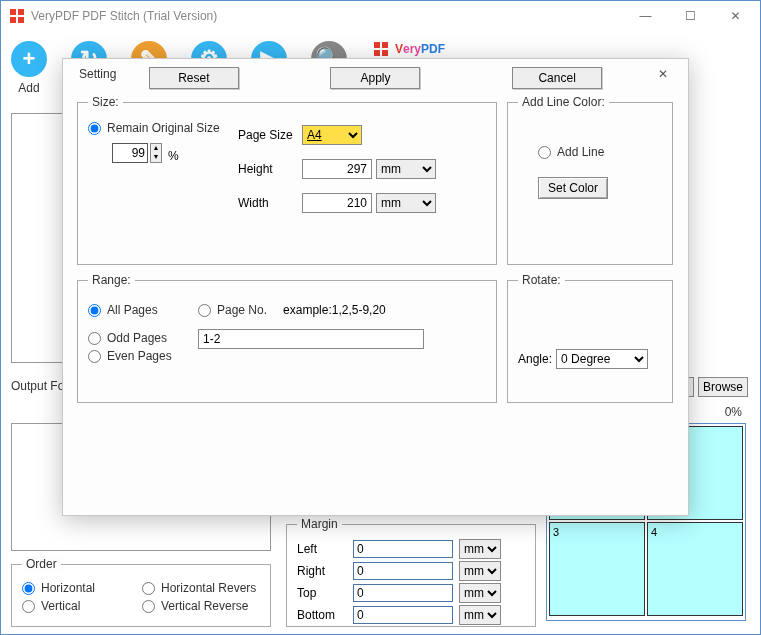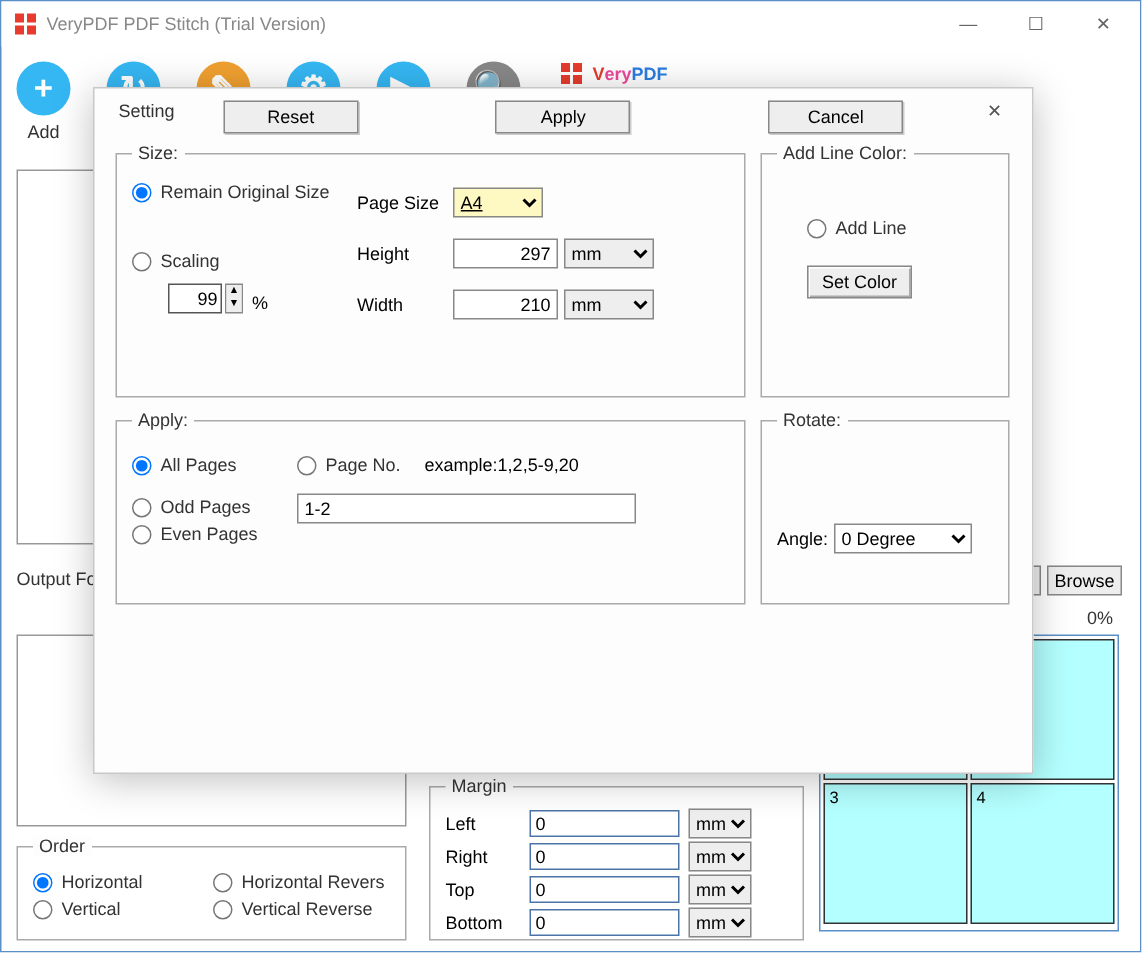--- a/index.html
+++ b/index.html
@@ -61,21 +61,21 @@
 
 .fs-size { position: absolute; top: 6px; left: 14px; width: 420px; height: 170px; }
 .fs-range { position: absolute; top: 184px; left: 14px; width: 420px; height: 130px; }
 .fs-color { position: absolute; top: 6px; left: 444px; width: 166px; height: 170px; }
 .fs-rotate { position: absolute; top: 184px; left: 444px; width: 166px; height: 130px; }
 
 .size-row { display: flex; align-items: center; gap: 4px; margin: 6px 0; }
 .sz-lbl { width: 60px; }
 .sz-input { width: 70px; height: 20px; border: 1px solid #888; text-align: right; padding: 0 4px; }
 .sz-sel { width: 60px; height: 20px; border: 1px solid #888; background: #eee; }
-.sz-sel-s { width: 60px; height: 20px; border: 1px solid #888; background: #fef9c3; text-decoration: underline;}
+.sz-sel-s { width: 60px; height: 20px; border: 1px solid #888; background: #fde047; text-decoration: underline;}
 
 .scale-inp { width: 36px; height: 20px; border: 1px solid #555; text-align: right; padding-right: 2px; }
 .spin { display:inline-flex; flex-direction:column; border:1px solid #888; height:20px; width:12px; vertical-align:top;}
 .spin div{flex:1; font-size:7px; line-height:8px; text-align:center; background:#eee;}
 
 .pn-input { width: 226px; height: 20px; border: 1px solid #888; padding: 0 4px; }
 
 .btn { width: 90px; height: 22px; border: 1px solid #888; background: #eee; display: inline-flex; align-items: center; justify-content: center; box-shadow: 1px 1px 0 #ccc;}
 .btn-row-dlg { position: absolute; bottom: 12px; left: 0; width: 100%; display: flex; justify-content: space-around; padding: 0 40px; }
 
@@ -222,24 +222,20 @@
   <div class="dlg-body">
 
     <fieldset class="fs-size">
       <legend>Size:</legend>
       <div style="display:flex;">
         <div style="width:150px;">
           <div class="radio-row" style="margin-top:6px;">
               <input type="radio" name="sz" checked="" style="">
               <label>Remain Original Size</label>
             </div>
-          <div class="radio-row" style="margin-top:32px;">
-              <input type="radio" name="sz" style="">
-              <label>Scaling</label>
-            </div>
           <div style="margin:8px 0 0 24px; display:flex; align-items:flex-end; gap:2px;">
             <input class="scale-inp" value="99" style="">
             <span class="spin">
                 <div>▲</div>
                 <div>▼</div>
               </span>
             <span style="margin-left:4px;">%</span>
           </div>
         </div>
         <div>
@@ -255,21 +251,21 @@
           <div class="size-row" style="margin-top:14px;">
               <span class="sz-lbl">Width</span>
               <input class="sz-input" value="210" style="">
               <select class="sz-sel"><option>mm</option></select>
             </div>
         </div>
       </div>
     </fieldset>
 
     <fieldset class="fs-range">
-      <legend>Apply:</legend>
+      <legend>Range:</legend>
       <div style="display:flex;">
         <div style="width:110px;">
           <div class="radio-row" style="margin-top:10px;">
               <input type="radio" name="rg" checked="" style="">
               <label>All Pages</label>
             </div>
           <div class="radio-row" style="margin-top:14px;">
               <input type="radio" name="rg" style="">
               <label>Odd Pages</label>
             </div>

